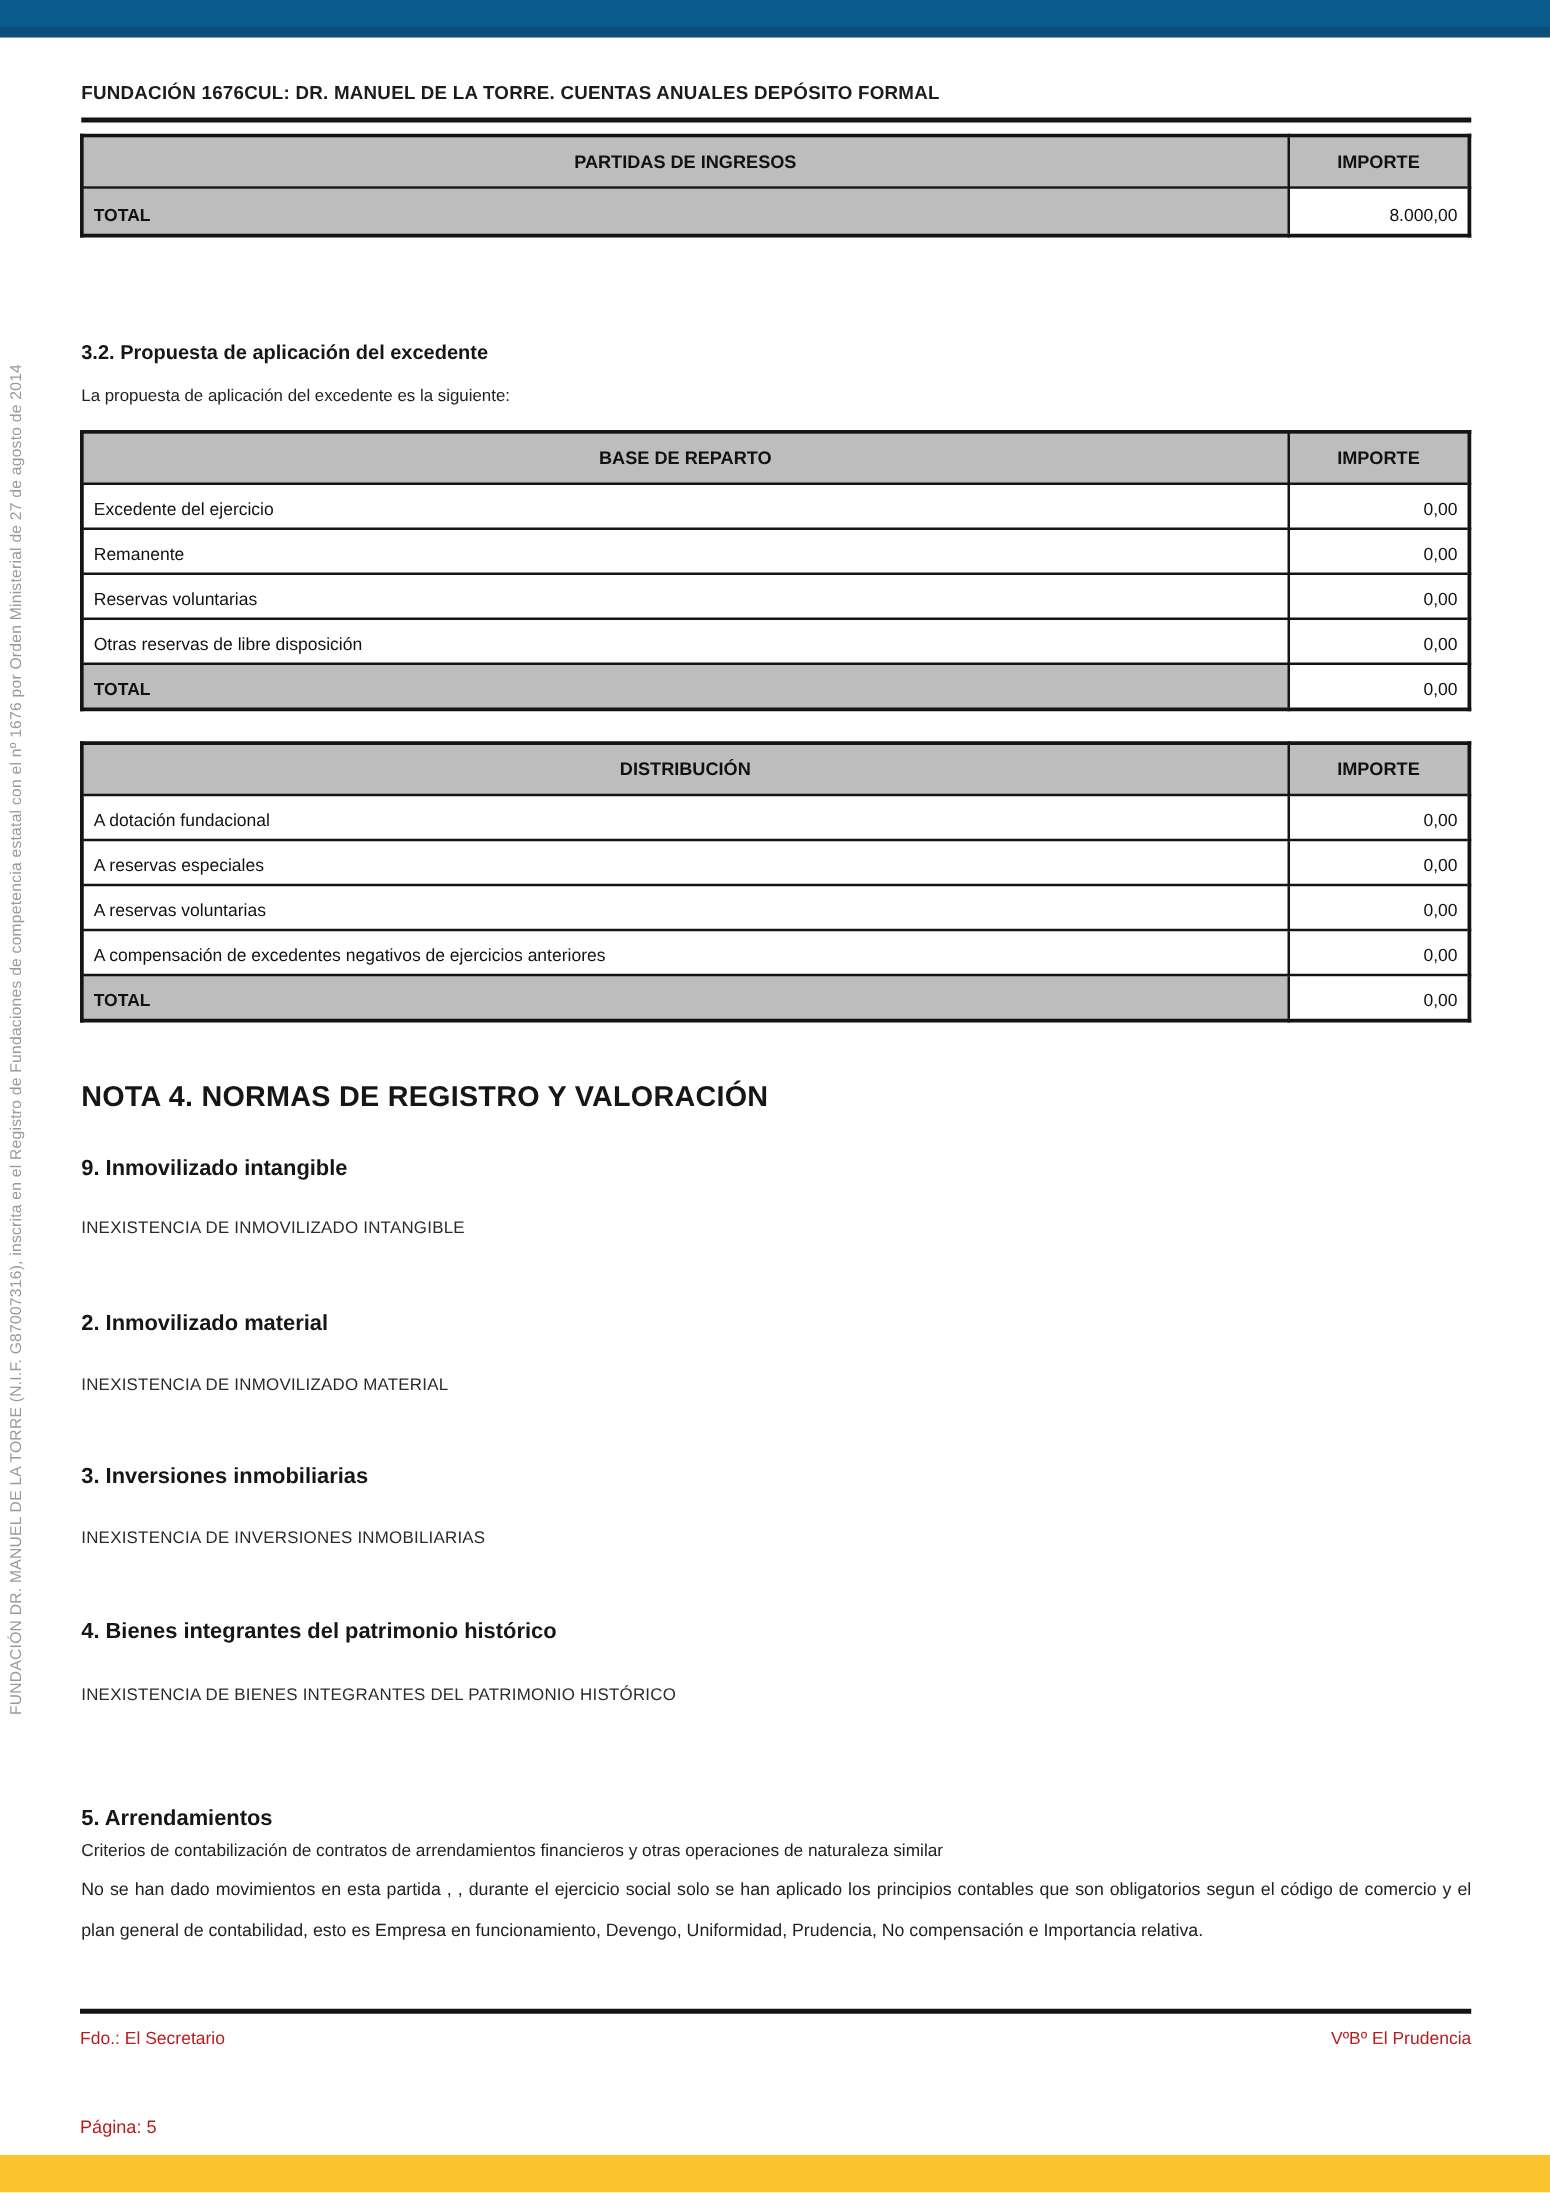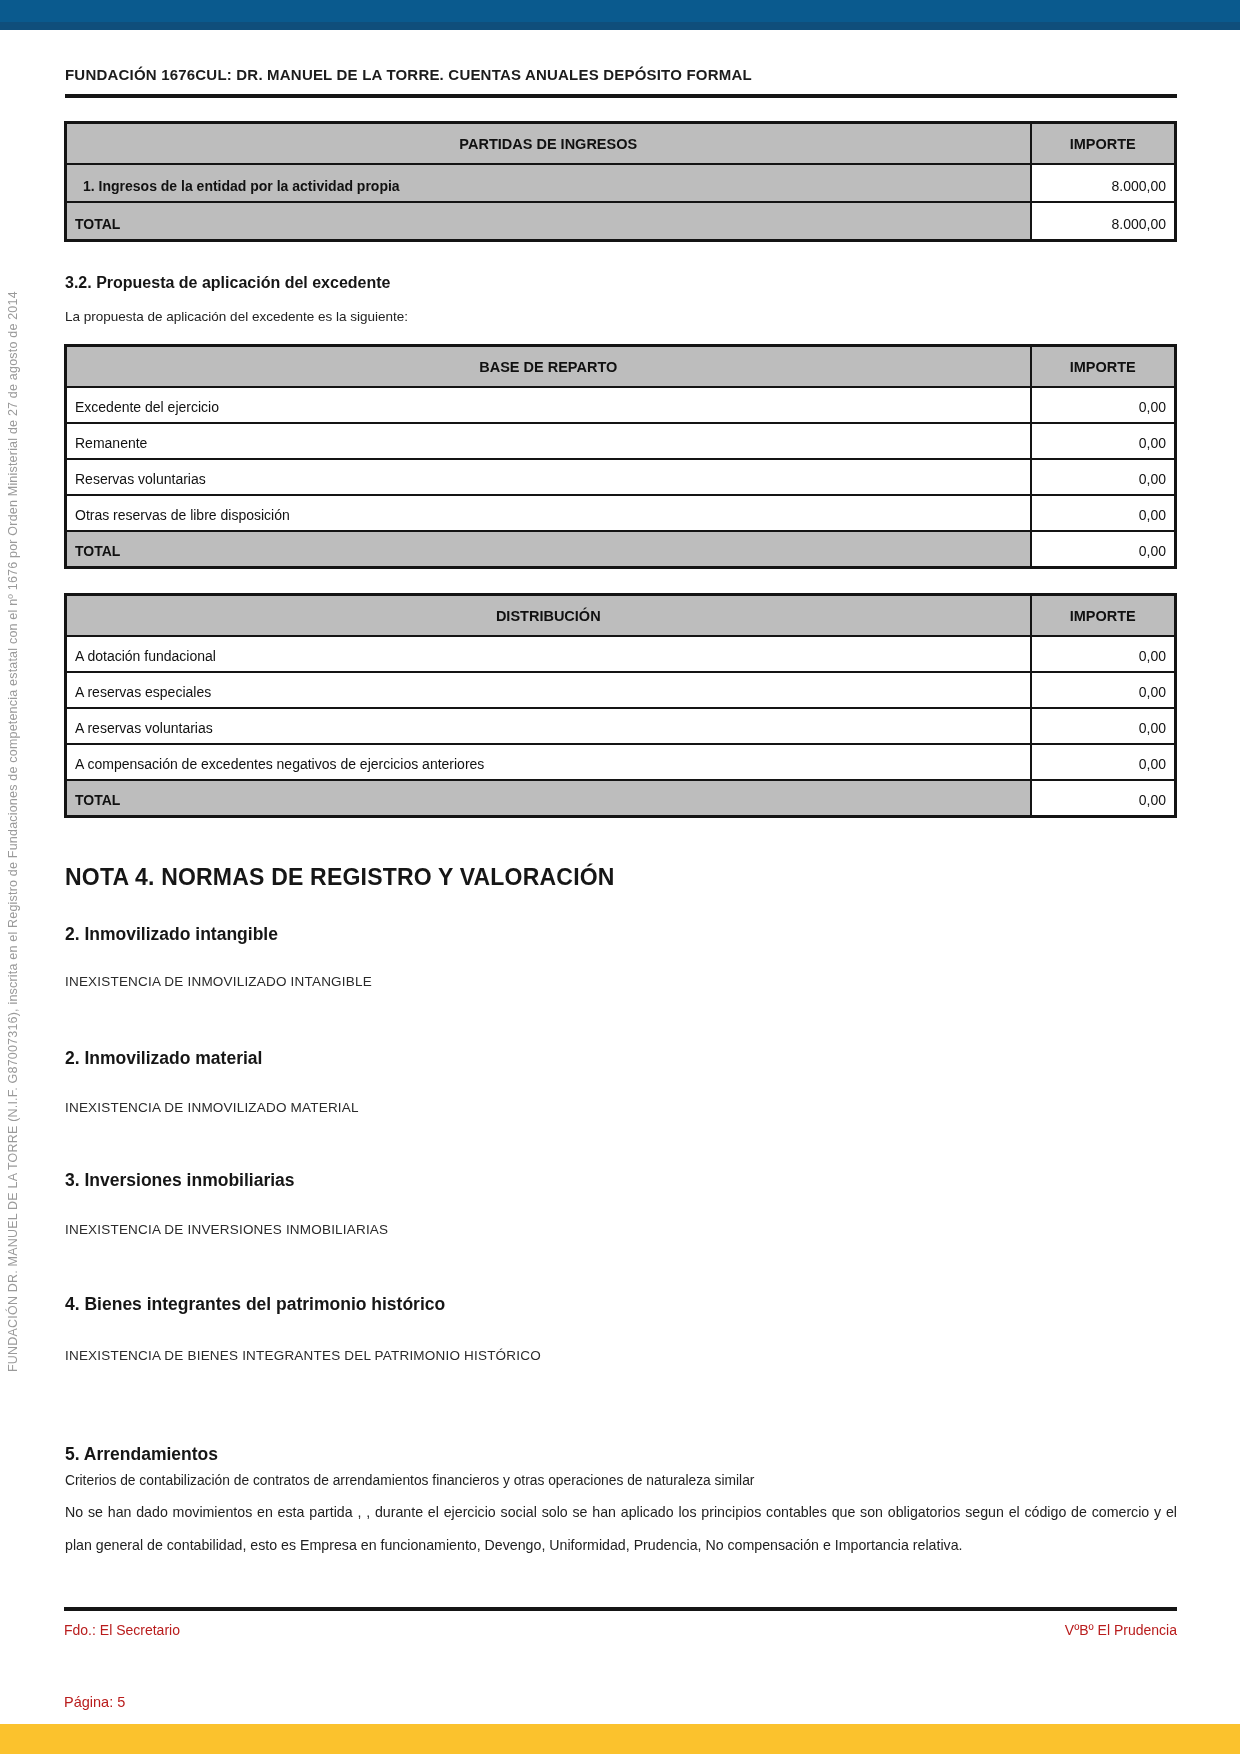--- a/index.html
+++ b/index.html
@@ -44,21 +44,21 @@
     padding-bottom:0;height:39px;font-size:14.5px;
   }
   table.tbl td.gray{background:#bdbdbd;}
   table.tbl td.num{text-align:right;}
   table.tbl tr.r{height:36px;}
   table.tbl tr.r1{height:38px;}
   .t-ingresos td.lbl{font-weight:bold;}
   .t-ingresos td.indent{padding-left:16px;}
   td.total{font-weight:bold;padding-left:6px;}
 
-  .t-ingresos{top:121px;}
+  .t-ingresos{top:107px;}
   .t-base{top:344px;}
   .t-dist{top:593px;}
 
   
   .h-32{left:65px;top:274px;font-size:16px;font-weight:bold;color:#161616;}
   .p-32{left:65px;top:309px;font-size:13.5px;color:#222;}
 
   
   .h-nota4{left:65px;top:864px;font-size:23px;font-weight:bold;color:#161616;letter-spacing:.2px;}
   .subhead{left:65px;font-size:17.5px;font-weight:bold;color:#161616;}
@@ -94,24 +94,20 @@
   <colgroup>
       <col>
       <col class="c-val">
     </colgroup>
   <tbody>
       <tr class="head">
     <td>PARTIDAS DE INGRESOS</td>
     <td>IMPORTE</td>
   </tr>
   <tr class="r1">
-    <td class="lbl gray indent">1. Ingresos de la entidad por la actividad propia</td>
-    <td class="num">8.000,00</td>
-  </tr>
-  <tr class="r1">
     <td class="gray total">TOTAL</td>
     <td class="num">8.000,00</td>
   </tr>
 </tbody>
   </table>
 
 <div class="abs h-32">3.2. Propuesta de aplicación del excedente</div>
 <div class="abs p-32">La propuesta de aplicación del excedente es la siguiente:</div>
 
 <table class="tbl t-base">
@@ -175,21 +171,21 @@
   </tr>
   <tr class="r">
     <td class="gray total">TOTAL</td>
     <td class="num">0,00</td>
   </tr>
 </tbody>
   </table>
 
 <div class="abs h-nota4">NOTA 4. NORMAS DE REGISTRO Y VALORACIÓN</div>
 
-<div class="abs subhead s1h">2. Inmovilizado intangible</div>
+<div class="abs subhead s1h">9. Inmovilizado intangible</div>
 <div class="abs subbody s1b">INEXISTENCIA DE INMOVILIZADO INTANGIBLE</div>
 
 <div class="abs subhead s2h">2. Inmovilizado material</div>
 <div class="abs subbody s2b">INEXISTENCIA DE INMOVILIZADO MATERIAL</div>
 
 <div class="abs subhead s3h">3. Inversiones inmobiliarias</div>
 <div class="abs subbody s3b">INEXISTENCIA DE INVERSIONES INMOBILIARIAS</div>
 
 <div class="abs subhead s4h">4. Bienes integrantes del patrimonio histórico</div>
 <div class="abs subbody s4b">INEXISTENCIA DE BIENES INTEGRANTES DEL PATRIMONIO HISTÓRICO</div>

